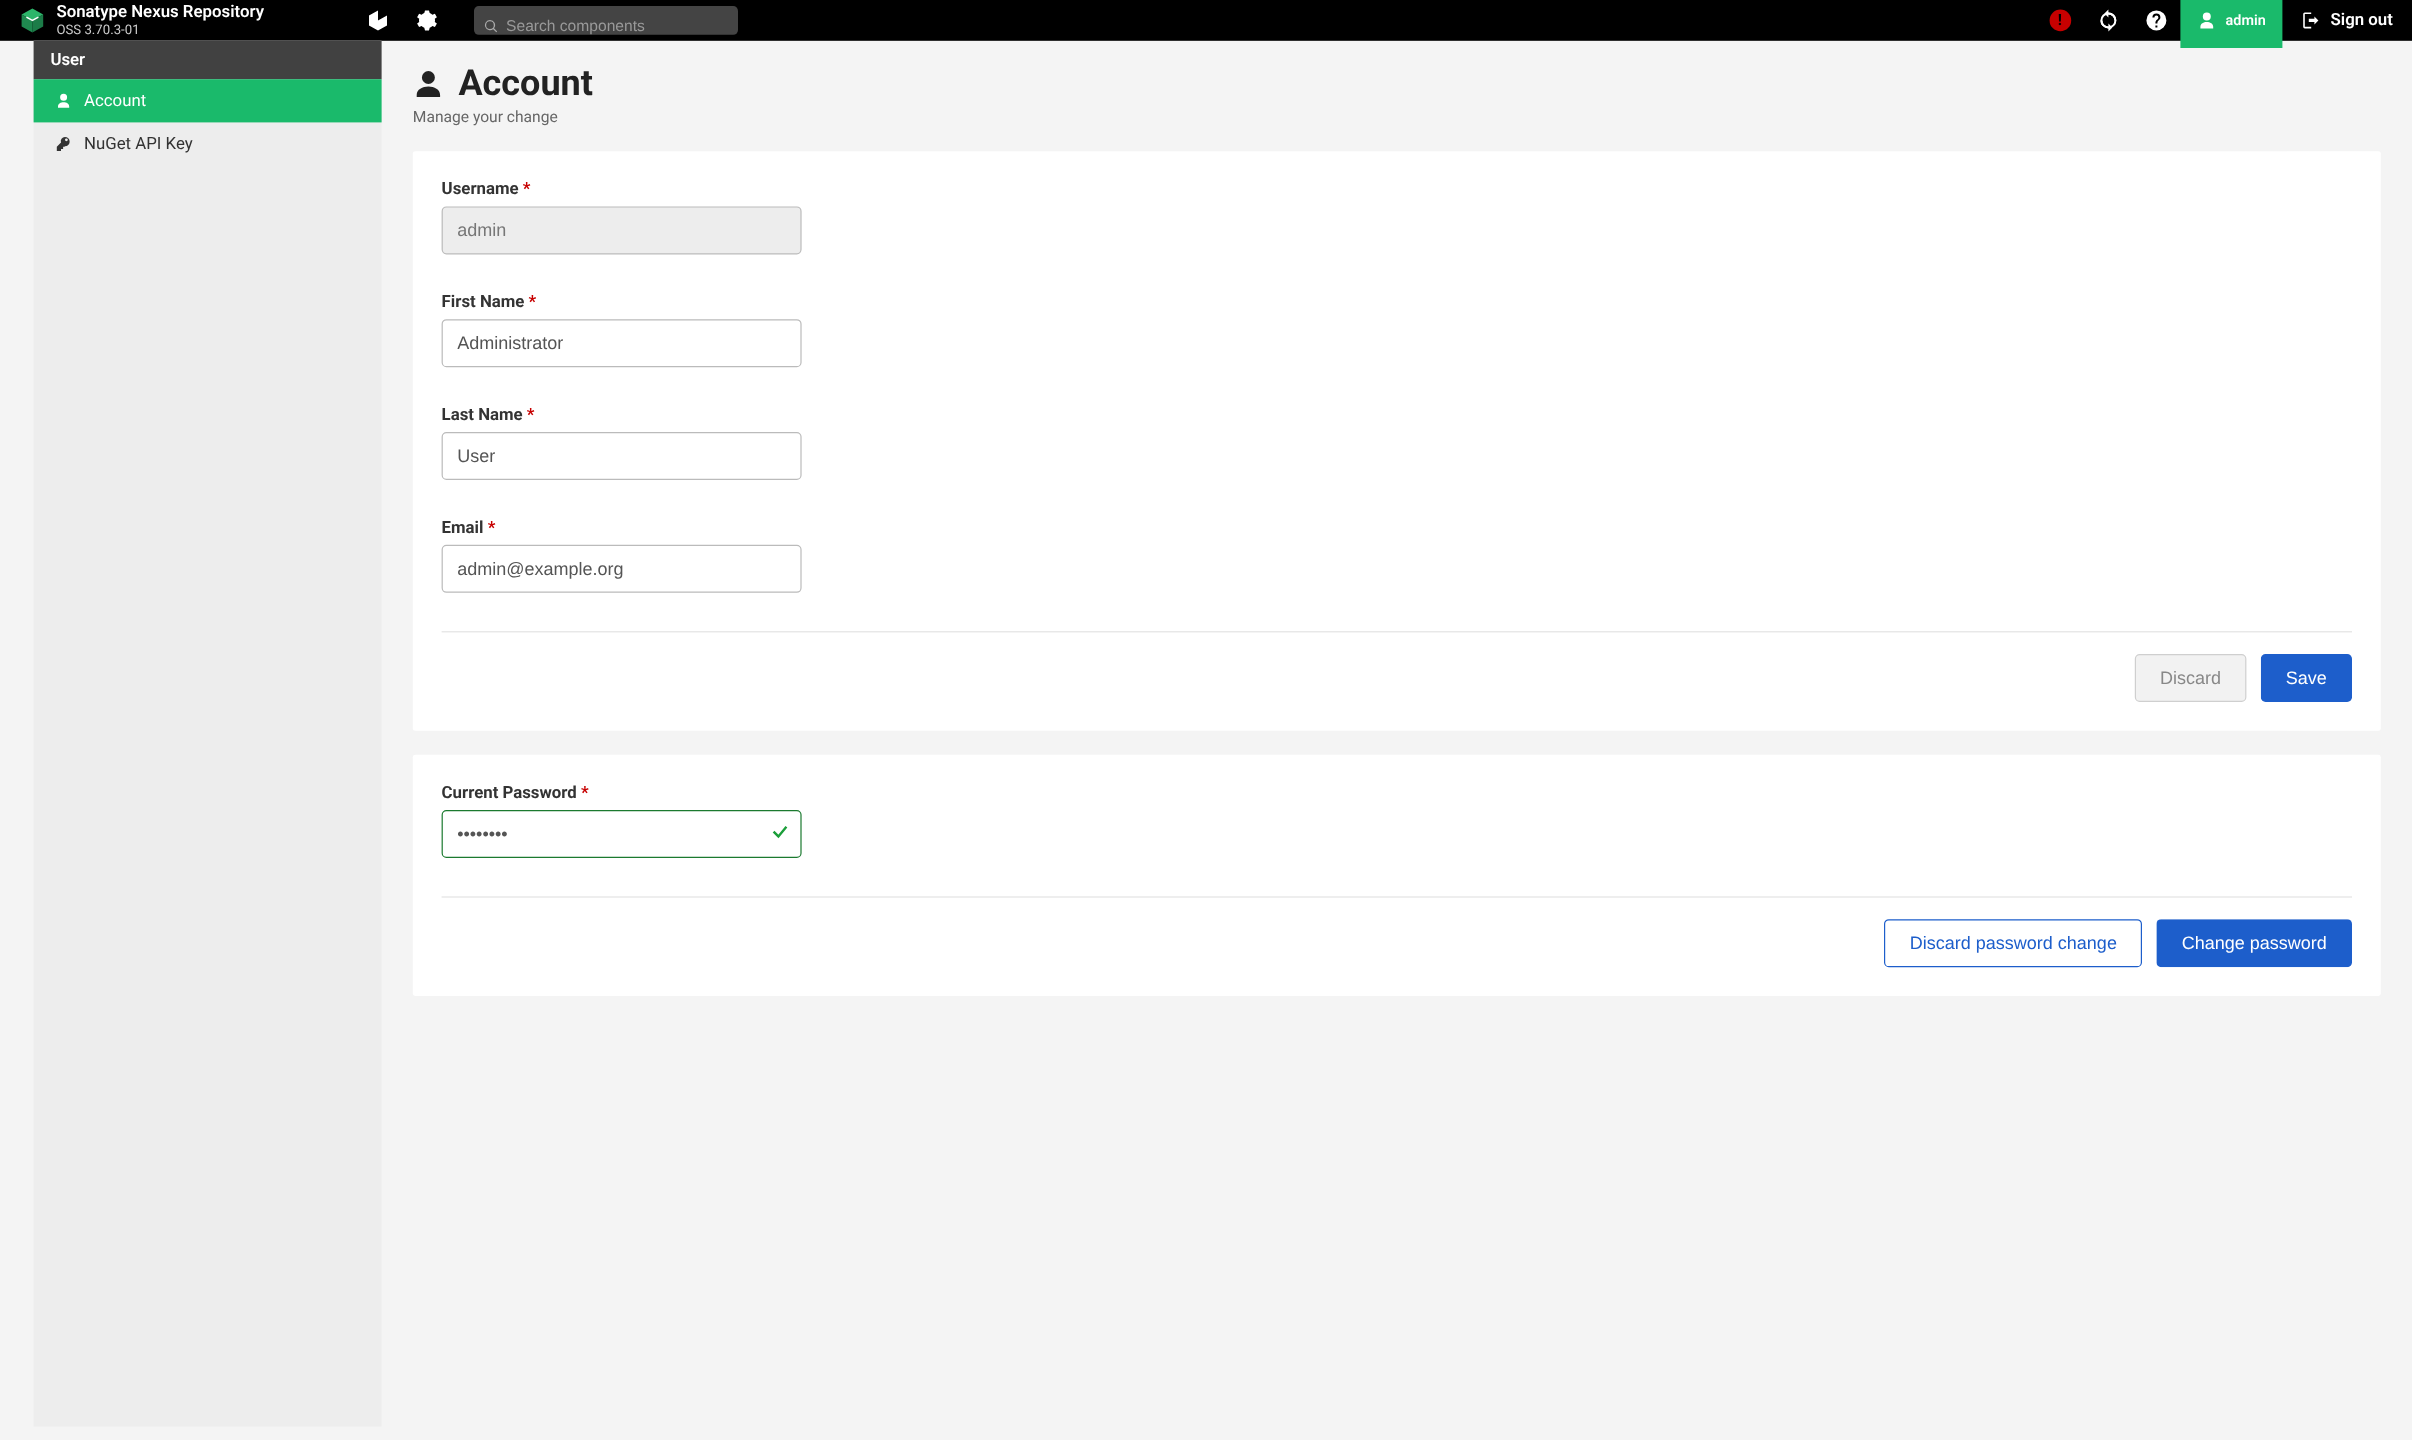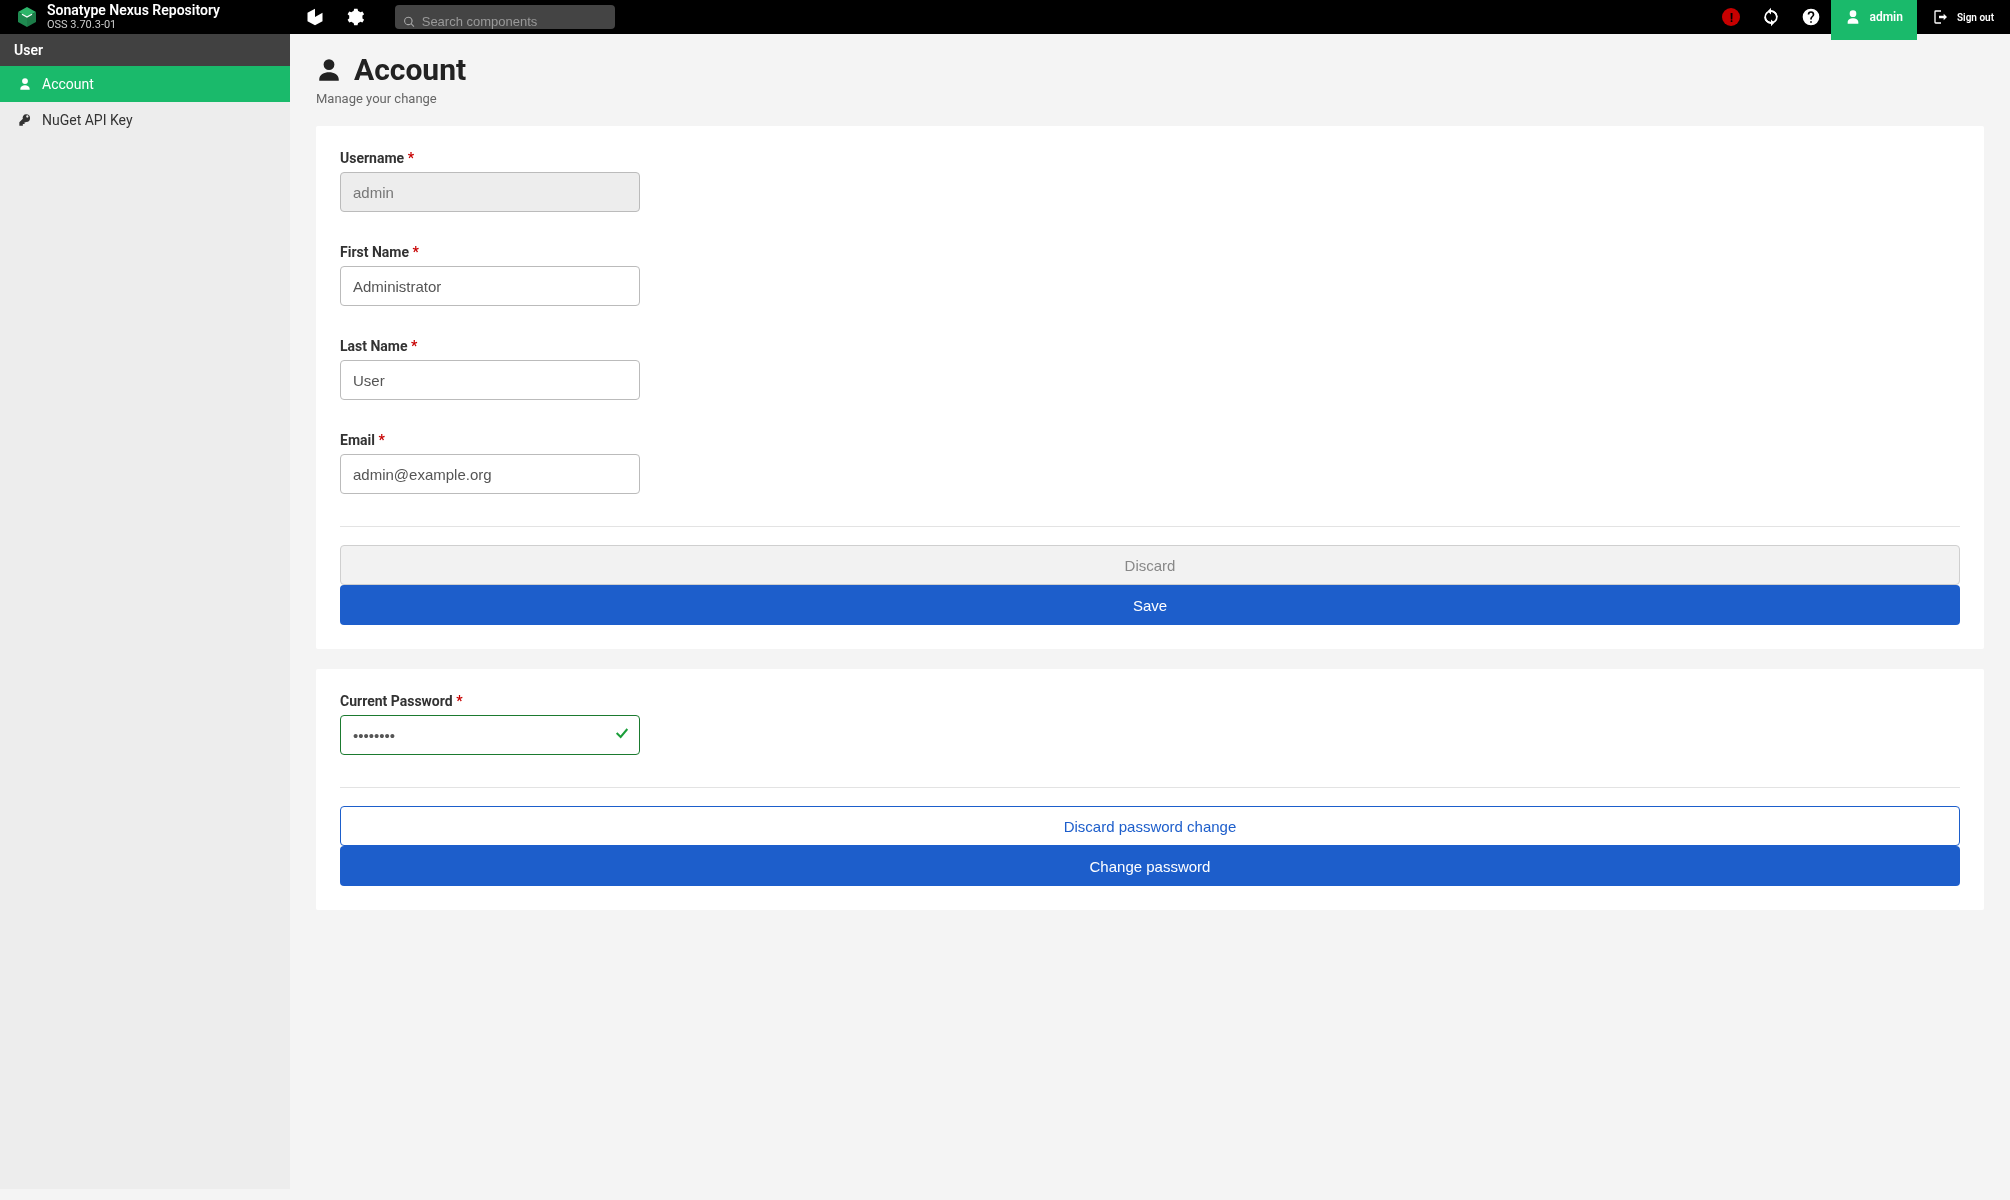--- a/index.html
+++ b/index.html
@@ -21,24 +21,24 @@
 .search-wrap input::placeholder { color: #999; }
 .spacer { flex: 1; }
 .alert-icon { width: 40px; display: flex; align-items: center; justify-content: center; cursor: pointer; }
 .alert-circle { width: 18px; height: 18px; border-radius: 50%; background: #c70000; display: flex; align-items: center; justify-content: center; }
 .alert-circle span { color: #000; font-weight: 700; font-size: 13px; line-height: 1; }
 .user-chip { background: #1aba6b; height: 45px; display: flex; align-items: center; padding: 0 14px; gap: 8px; cursor: pointer; }
 .user-chip svg { width: 16px; height: 16px; fill: #fff; }
 .user-chip span { font-size: 12px; font-weight: 600; }
 .signout { display: flex; align-items: center; gap: 8px; padding: 0 16px; cursor: pointer; height: 45px; }
 .signout svg { width: 16px; height: 16px; fill: #fff; }
-.signout span { font-size: 10px; font-weight: 600; }
-
-
-.layout { display: flex; }
+.signout span { font-size: 14px; font-weight: 600; }
+
+
+.layout { display: flex; padding-left: 28px; }
 .sidebar { width: 290px; background: #ededed; min-height: calc(100vh - 45px); }
 .side-head { background: #414141; color: #fff; padding: 8px 14px; font-weight: 600; font-size: 14px; }
 .side-item { display: flex; align-items: center; gap: 10px; padding: 10px 18px; font-size: 14px; cursor: pointer; color: #333; }
 .side-item svg { width: 14px; height: 14px; fill: currentColor; }
 .side-item.active { background: #1aba6b; color: #fff; }
 
 
 .main { flex: 1; padding: 18px 26px 40px; }
 .page-title { display: flex; align-items: center; gap: 12px; font-size: 30px; font-weight: 700; color: #222; }
 .page-title svg { width: 26px; height: 26px; fill: #222; }
@@ -49,21 +49,21 @@
 .flabel { font-weight: 700; font-size: 14px; margin-bottom: 6px; }
 .req { color: #c70000; }
 .tinput { width: 300px; height: 40px; border: 1px solid #bbb; border-radius: 4px; padding: 0 12px; font-size: 15px; color: #555; outline: none; }
 .tinput:disabled { background: #ededed; color: #777; }
 .valid-wrap { position: relative; width: 300px; }
 .valid-wrap .tinput { width: 100%; border-color: #1b7a2f; padding-right: 36px; }
 .valid-wrap .ok { position: absolute; right: 10px; top: 50%; transform: translateY(-50%); }
 .valid-wrap .ok svg { width: 16px; height: 16px; stroke: #1b9e3a; stroke-width: 3; fill: none; }
 
 .divider { border: none; border-top: 1px solid #e3e3e3; margin-top: 4px; }
-.actions { display: flex; justify-content: flex-end; gap: 0; padding-top: 18px; flex-direction: column; }
+.actions { display: flex; justify-content: flex-end; gap: 12px; padding-top: 18px; }
 .btn { display: inline-flex; align-items: center; justify-content: center; height: 40px; padding: 0 20px; border-radius: 4px; font-size: 15px; font-weight: 500; cursor: pointer; border: 1px solid transparent; }
 .btn-muted { background: #f2f2f2; border-color: #cfcfcf; color: #888; }
 .btn-primary { background: #1d5ecb; color: #fff; }
 .btn-outline { background: #fff; border-color: #1d5ecb; color: #1d5ecb; }
 </style>
 </head>
 <body>
 
 <div class="header">
   <div class="logo-block">

